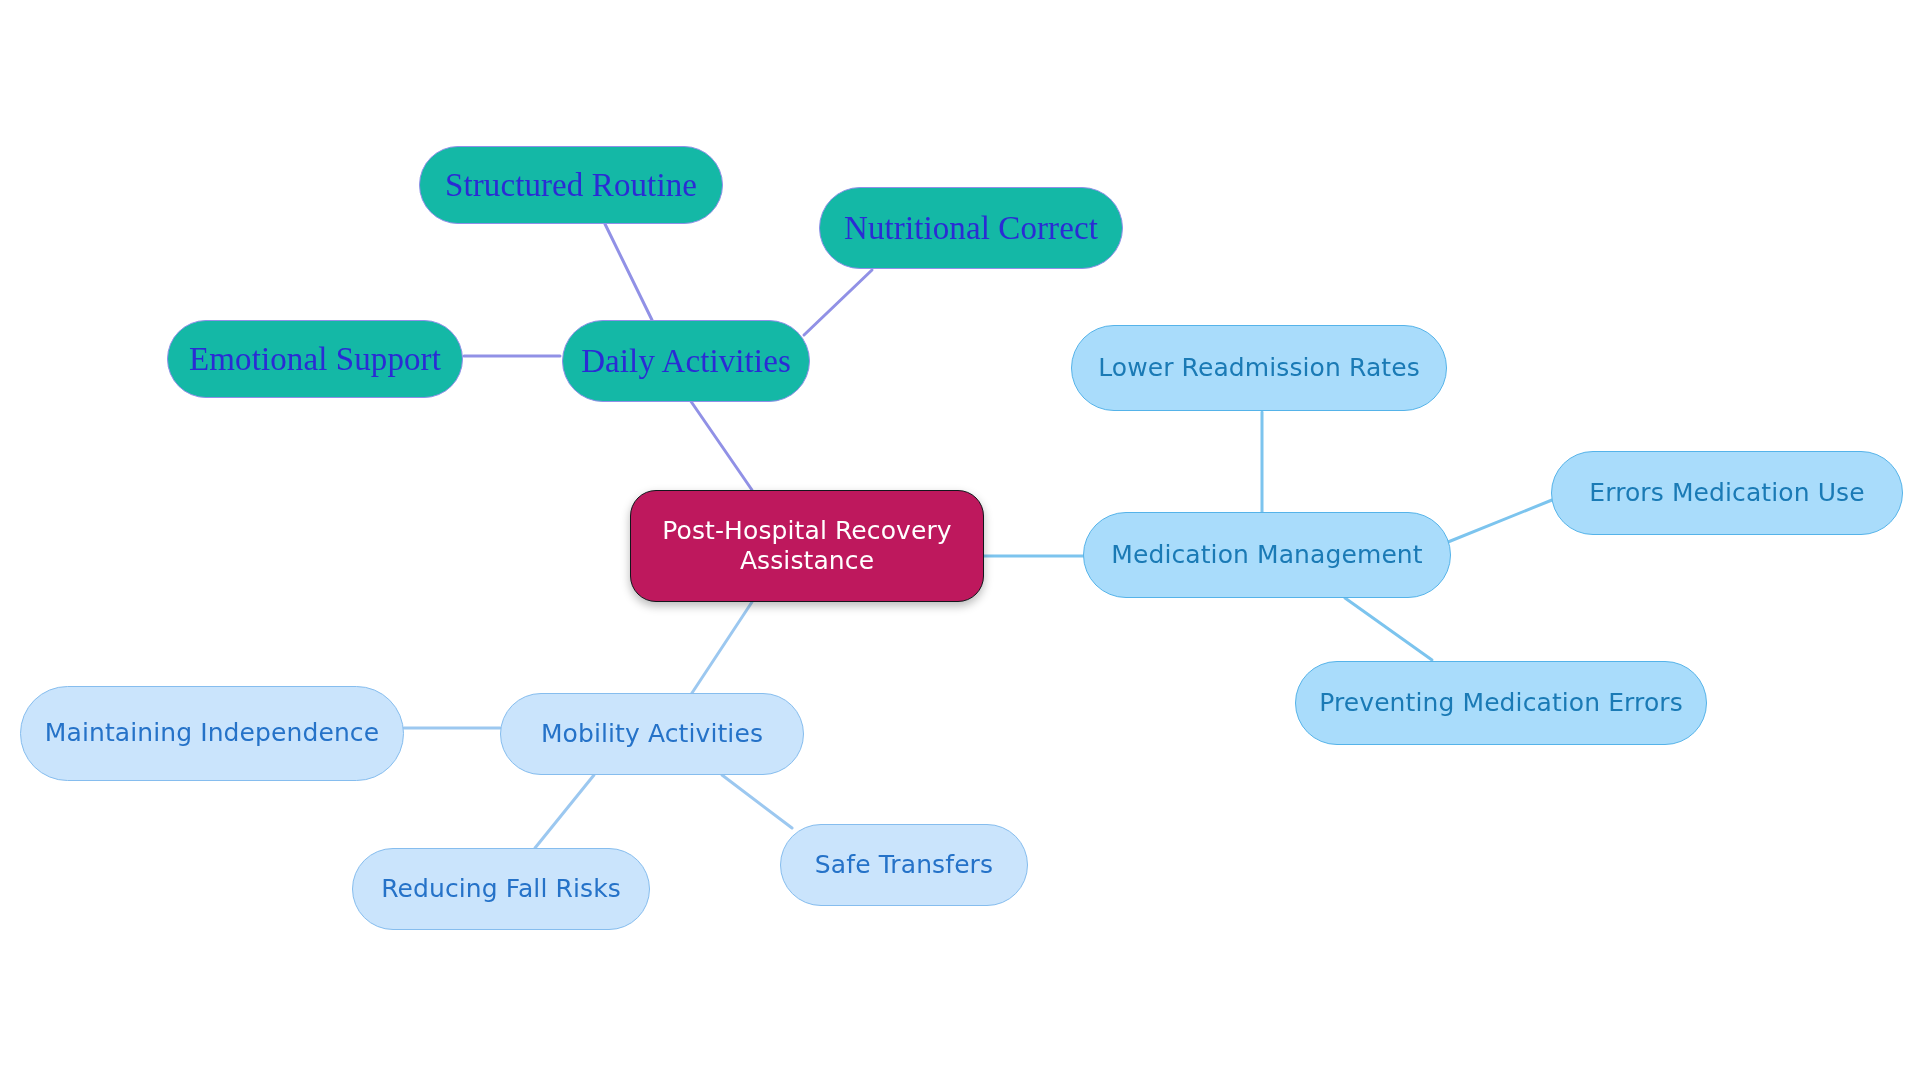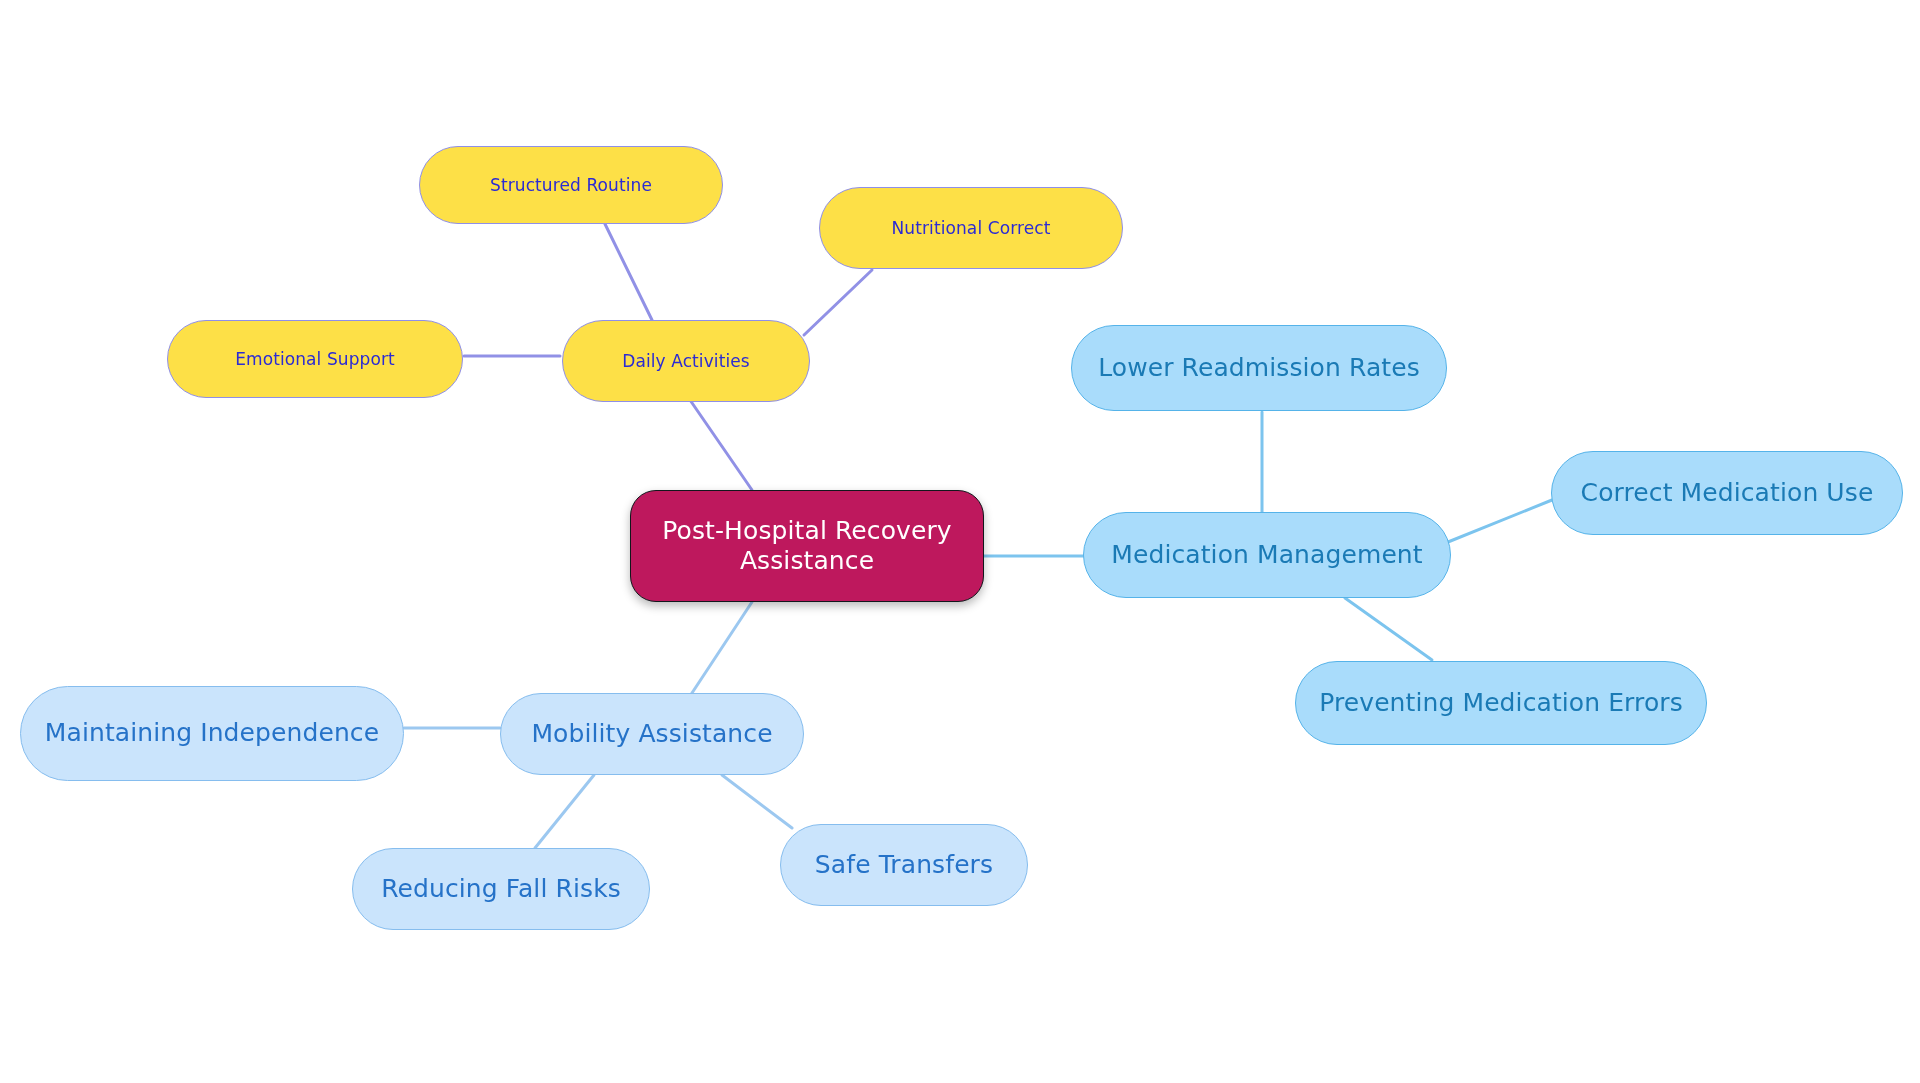--- a/index.html
+++ b/index.html
@@ -39,24 +39,25 @@
   }
   .node-root {
     background: #be185d;
     border-color: #13161c;
     color: #ffffff;
     font-size: 25px;
     border-radius: 26px;
     box-shadow: 0 4px 10px rgba(0,0,0,0.28);
   }
   .node-purple {
-    background: #fde047;
+    background: #14b8a6;
     border-color: #8f8fe8;
     color: #2b2bd4;
-    font-size: 17px;
+    font-size: 33px;
+    font-family: Liberation Serif, serif;
   }
   .node-blue-med {
     background: #a9dcfb;
     border-color: #55b3e9;
     color: #1a7ab5;
     font-size: 25px;
   }
   .node-blue-mob {
     background: #cae4fc;
     border-color: #86bdee;
@@ -84,20 +85,20 @@
     </svg>
   <div id="node-layer">
       <div class="node node-root" style="left: 630px; top: 490px; width: 354px; height: 112px;">Post-Hospital Recovery
 Assistance</div>
       <div class="node node-purple" style="left: 562px; top: 320px; width: 248px; height: 82px; text-align: center;">Daily Activities</div>
       <div class="node node-purple" style="left: 419px; top: 146px; width: 304px; height: 78px;">Structured Routine</div>
       <div class="node node-purple" style="left: 819px; top: 187px; width: 304px; height: 82px;">Nutritional Correct</div>
       <div class="node node-purple" style="left: 167px; top: 320px; width: 296px; height: 78px;">Emotional Support</div>
       <div class="node node-blue-med" style="left: 1083px; top: 512px; width: 368px; height: 86px;">Medication Management</div>
       <div class="node node-blue-med" style="left: 1071px; top: 325px; width: 376px; height: 86px;">Lower Readmission Rates</div>
-      <div class="node node-blue-med" style="left: 1551px; top: 451px; width: 352px; height: 84px;">Correct Medication Use</div>
+      <div class="node node-blue-med" style="left: 1551px; top: 451px; width: 352px; height: 84px;">Errors Medication Use</div>
       <div class="node node-blue-med" style="left: 1295px; top: 661px; width: 412px; height: 84px;">Preventing Medication Errors</div>
-      <div class="node node-blue-mob" style="left: 500px; top: 693px; width: 304px; height: 82px;">Mobility Assistance</div>
+      <div class="node node-blue-mob" style="left: 500px; top: 693px; width: 304px; height: 82px;">Mobility Activities</div>
       <div class="node node-blue-mob" style="left: 20px; top: 686px; width: 384px; height: 95px;">Maintaining Independence</div>
       <div class="node node-blue-mob" style="left: 352px; top: 848px; width: 298px; height: 82px;">Reducing Fall Risks</div>
       <div class="node node-blue-mob" style="left: 780px; top: 824px; width: 248px; height: 82px;">Safe Transfers</div>
     </div>
 </div>
 
 </body></html>

